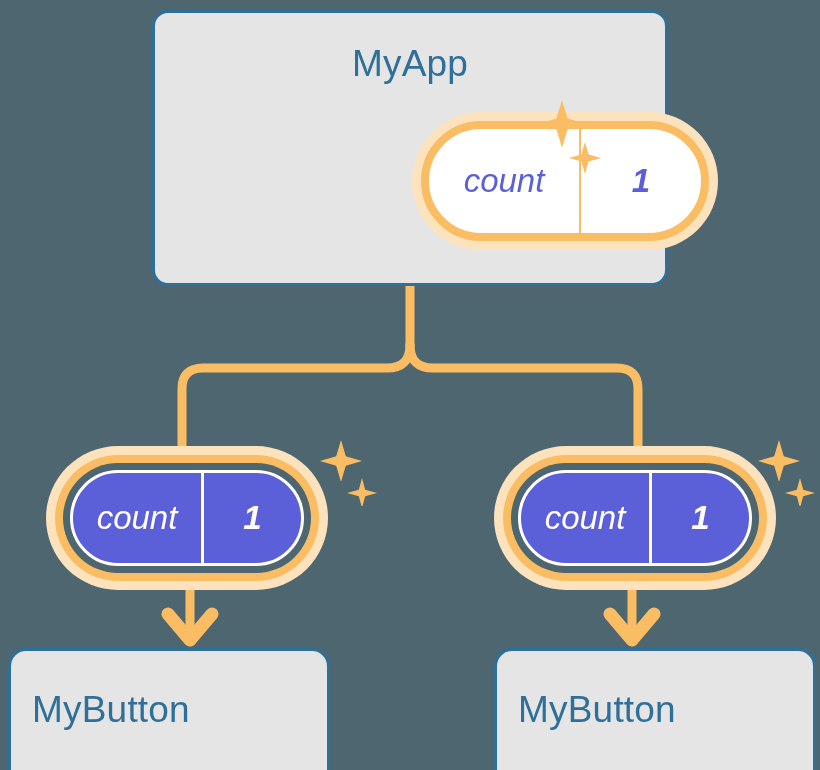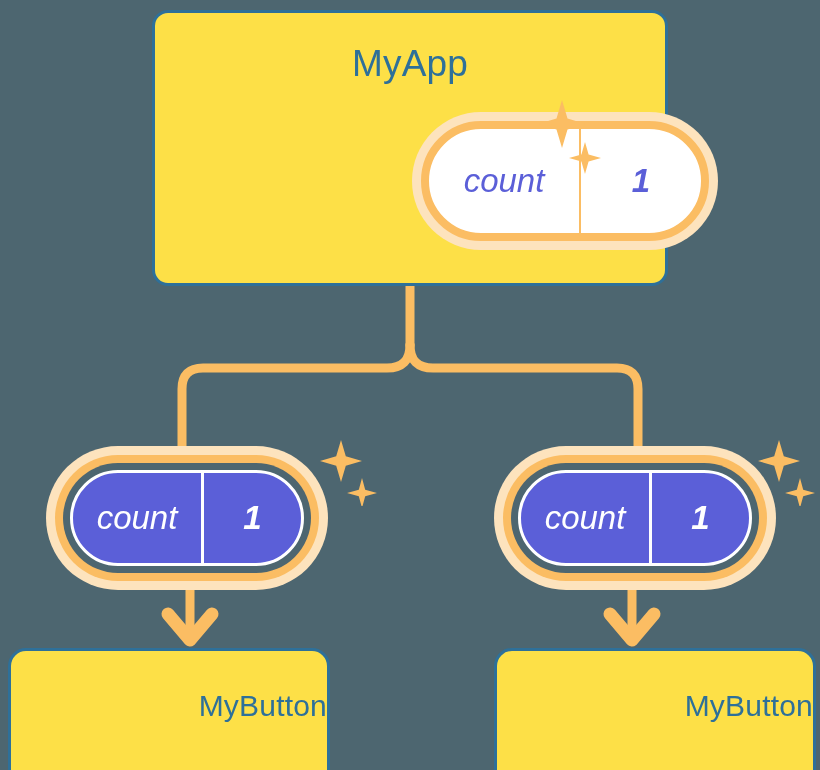--- a/index.html
+++ b/index.html
@@ -22,21 +22,21 @@
   .svg-layer {
     position: absolute;
     inset: 0;
     width: 820px;
     height: 770px;
   }
 
   
   .card {
     position: absolute;
-    background: #fde047;
+    background: #e5e5e5;
     border: 3px solid #2e7099;
     border-radius: 16px;
     box-sizing: border-box;
   }
   .card-app {
     left: 152px;
     top: 10px;
     width: 516px;
     height: 276px;
   }
@@ -55,23 +55,23 @@
     height: 140px;
     border-radius: 18px;
   }
   .card-button-left  { left: 8px;   top: 648px; width: 322px; }
   .card-button-right { left: 494px; top: 648px; width: 322px; }
   .card-button-label {
     position: absolute;
     top: 38px;
     left: 0;
     right: 0;
-    text-align: right;
+    text-align: left;
     color: #2e7099;
-    font-size: 30px;
+    font-size: 37px;
     font-weight: 400;
     letter-spacing: 0.2px;
     padding-left: 21px;
   }
 
   
   .pill {
     position: absolute;
     display: flex;
     align-items: stretch;

